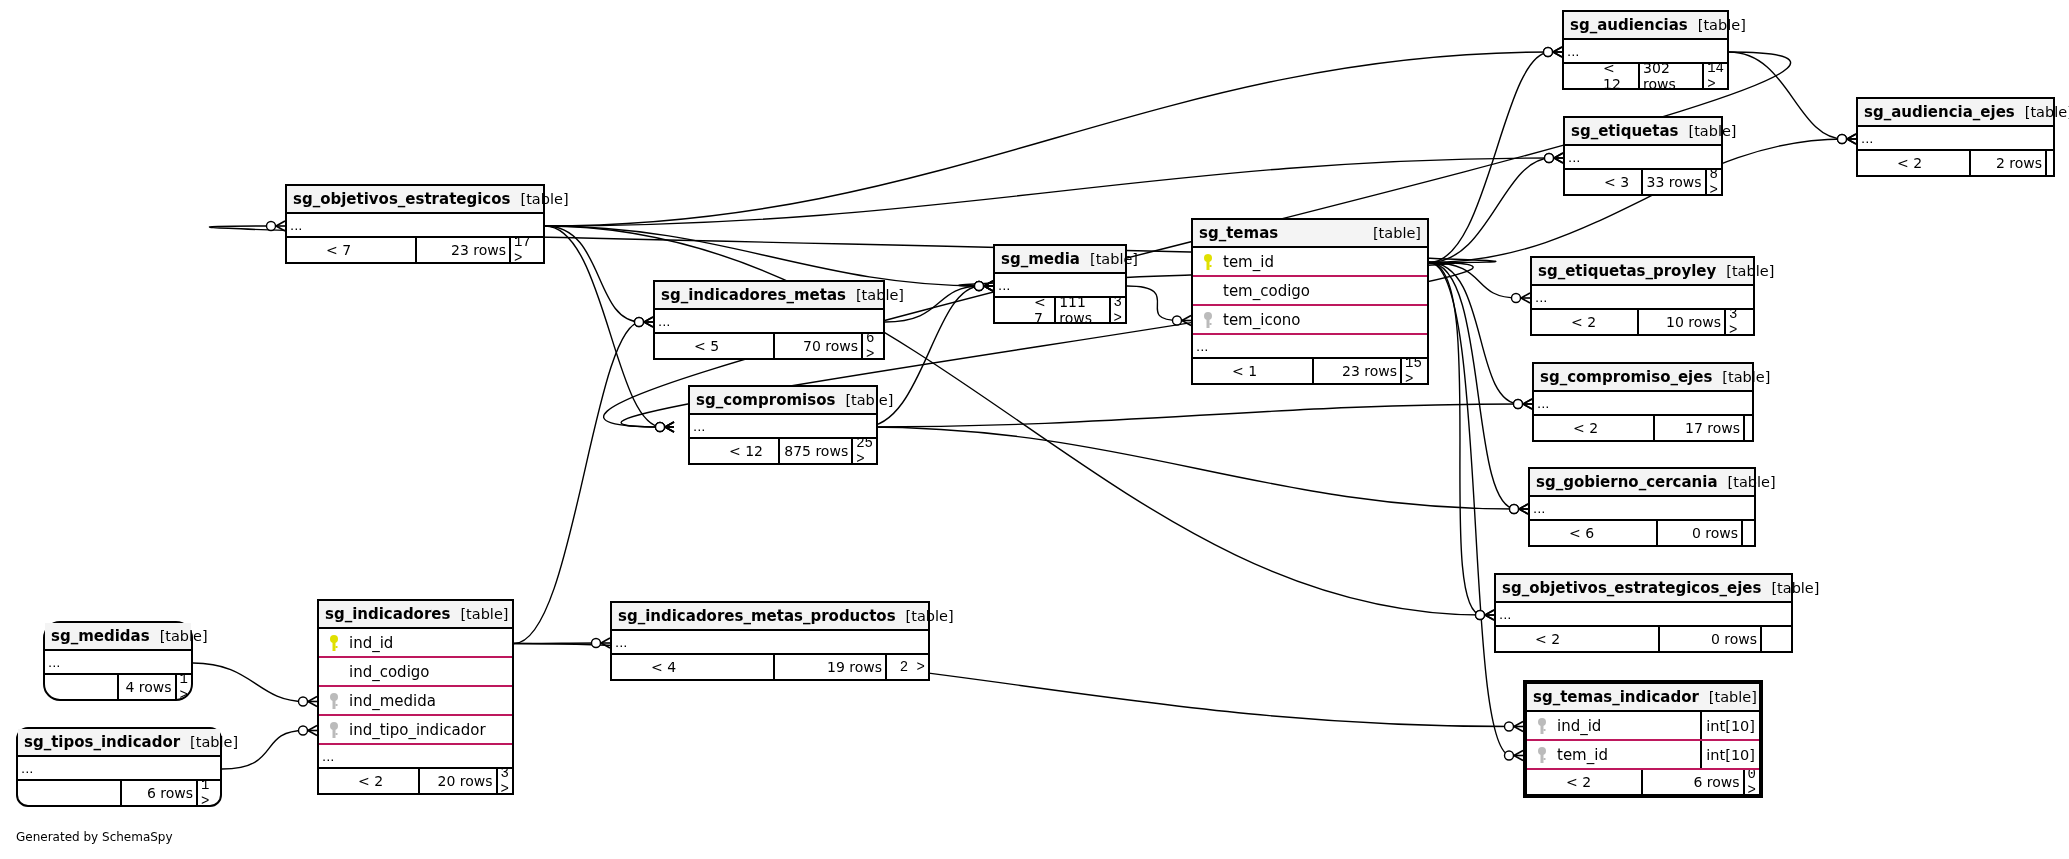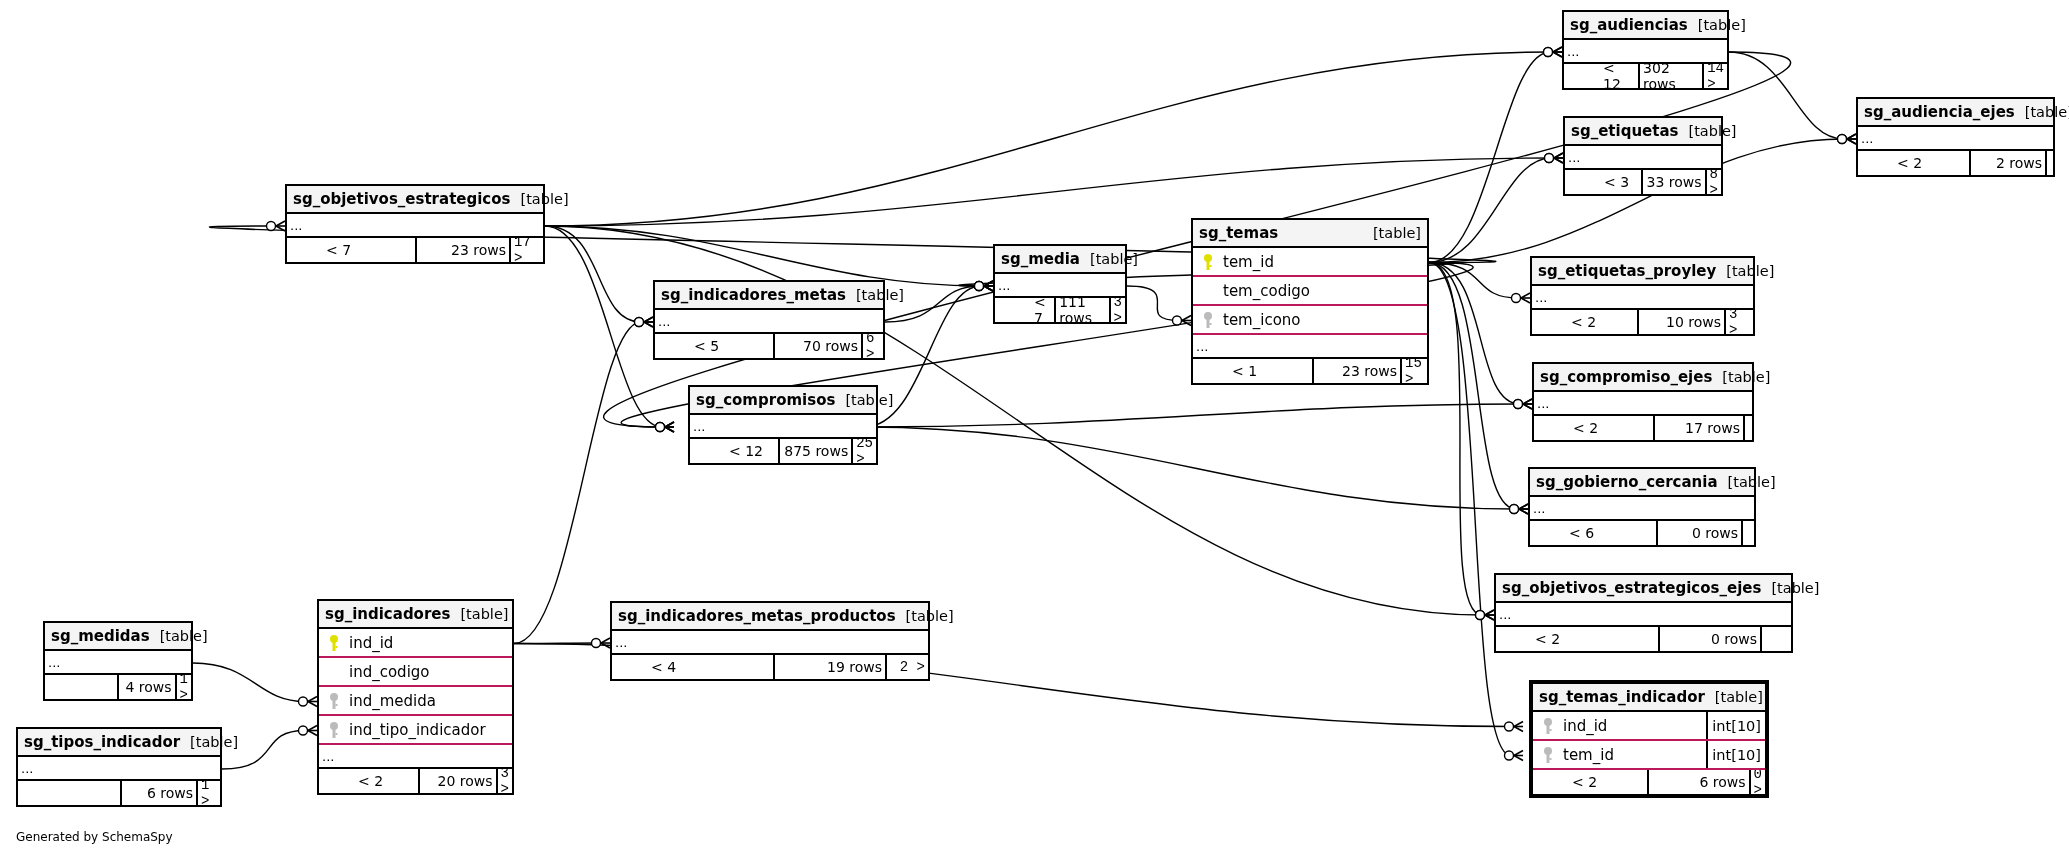--- a/index.html
+++ b/index.html
@@ -1,20 +1,20 @@
 <!DOCTYPE html>
 <html><head>
 <meta charset="utf-8">
 <style>
   html, body { margin:0; padding:0; background:#ffffff; }
   body { width:2069px; height:859px; position:relative; overflow:hidden;
          font-family:"DejaVu Sans", sans-serif; color:#000; }
   #edges { position:absolute; left:0; top:0; width:2069px; height:859px; }
   .tbl { position:absolute; border:2px solid #000; background:#fff; box-sizing:border-box; }
-  .tbl.focus { border-width:4px;margin-left:6px; }
+  .tbl.focus { border-width:4px; }
   .hdr { height:28px; background:#f4f4f4; border-bottom:2px solid #000; display:flex;
          align-items:center; justify-content:space-between; padding:0 6px 0 6px; box-sizing:border-box; }
   .hdr .nm { font-weight:bold; font-size:15px; white-space:nowrap; }
   .hdr .ty { font-size:14.5px; white-space:nowrap; margin-left:10px; }
   .col { height:29px; border-bottom:2px solid #be185d; display:flex; align-items:center;
          font-size:15px; box-sizing:border-box; position:relative; }
   .col .key { width:14px; height:18px; margin-left:8px; margin-right:8px; flex:0 0 auto; }
   .col .cname { flex:1 1 auto; white-space:nowrap; }
   .col .ctype { border-left:2px solid #000; height:100%; display:flex; align-items:center;
                 padding:0 4px; font-size:14.5px; }
@@ -394,21 +394,21 @@
         <span class="nm">sg_objetivos_estrategicos_ejes</span>
         <span class="ty">[table]</span>
       </div>
       <div class="dots" id="D_sg_objetivos_estrategicos_ejes">...</div>
       <div class="foot">
         <div class="pa" style="width:128px">&lt; 2</div>
         <div class="rw" style="width:102px">0 rows</div>
         <div class="ch" style="flex:1"></div>
       </div>
     </div>
-    <div class="tbl" id="T_sg_medidas" style="left: 43px; top: 621px; width: 150px;">
+    <div class="tbl" id="T_sg_medidas" style="left: 43px; top: 621px; width: 150px; border-radius: 17px;">
       <div class="hdr">
         <span class="nm">sg_medidas</span>
         <span class="ty">[table]</span>
       </div>
       <div class="dots" id="D_sg_medidas">...</div>
       <div class="foot">
         <div class="pa" style="width:42px"></div>
         <div class="rw" style="width:65px">4 rows</div>
         <div class="ch" style="flex:1">1 &gt;</div>
       </div>
@@ -457,21 +457,21 @@
         <span class="nm">sg_indicadores_metas_productos</span>
         <span class="ty">[table]</span>
       </div>
       <div class="dots" id="D_sg_indicadores_metas_productos">...</div>
       <div class="foot">
         <div class="pa" style="width:127px">&lt; 4</div>
         <div class="rw" style="width:112px">19 rows</div>
         <div class="ch" style="flex:1">2 &gt;</div>
       </div>
     </div>
-    <div class="tbl" id="T_sg_tipos_indicador" style="left: 16px; top: 727px; width: 206px;">
+    <div class="tbl" id="T_sg_tipos_indicador" style="left: 16px; top: 727px; width: 206px; border-radius: 12px;">
       <div class="hdr">
         <span class="nm">sg_tipos_indicador</span>
         <span class="ty">[table]</span>
       </div>
       <div class="dots" id="D_sg_tipos_indicador">...</div>
       <div class="foot">
         <div class="pa" style="width:68px"></div>
         <div class="rw" style="width:76px">6 rows</div>
         <div class="ch" style="flex:1">1 &gt;</div>
       </div>

